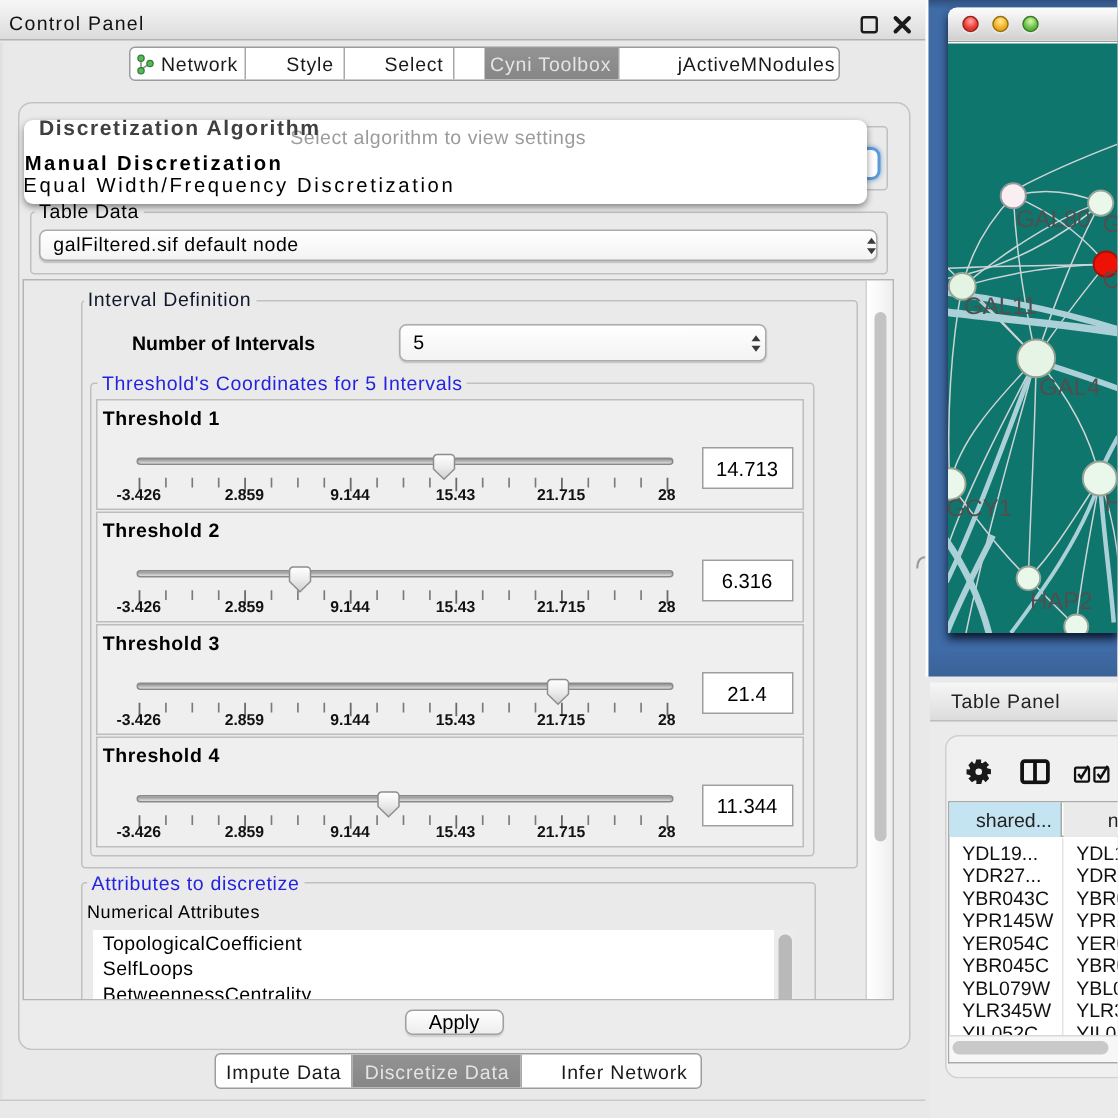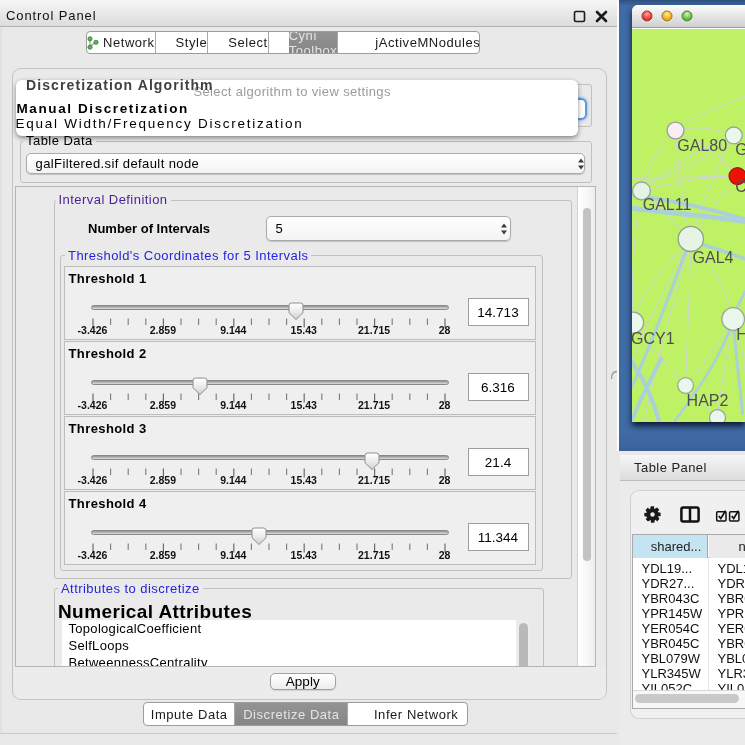--- a/index.html
+++ b/index.html
@@ -13,21 +13,21 @@
 #titlebar .t { position:absolute; left:6px; top:7.5px; font-size:13px; color:#111; letter-spacing:0.9px; }
 #winbody { left:0; top:28px; width:617px; height:717px; background:#e9e9e9; }
 
 
 .seg { border:1px solid #9c9c9c; background:#fff; border-radius:4px; display:flex; overflow:hidden;
   font-size:13px; color:#1a1a1a; letter-spacing:0.55px; }
 .seg > div { display:flex; align-items:center; justify-content:center; border-right:1px solid #a8a8a8; }
 .seg > div:last-child { border-right:none;margin-left:17px; }
 .seg .sel { background:linear-gradient(#939393,#868686); color:#e4e4e4; }
 
-#toptabs { left:86px; top:31px; width:394px; height:23px;gap:20px; }
+#toptabs { left:86px; top:31px; width:474px; height:23px;gap:20px; }
 #bottabs { left:143px; top:702px; width:325px; height:24px; }
 
 
 #outer { left:12px; top:68px; width:595px; height:632px; border:1.5px solid #c3c3c3;
   border-radius:9px; background:#eaeaea; }
 
 .group { position:absolute; border:1px solid #c0c0c0; border-radius:3px; }
 .glabel { position:absolute; font-size:13px; background:#eaeaea; padding:0 3px; white-space:nowrap; letter-spacing:0.45px; }
 
 
@@ -79,21 +79,21 @@
 #popup .p2 { position:absolute; left:1px; top:20.5px; font-size:13.5px; font-weight:bold; color:#000; letter-spacing:1.6px; }
 #popup .p3 { position:absolute; left:0px; top:36px; font-size:13.5px; color:#000; letter-spacing:1.75px; }
 
 
 #bluewrap { left:618.5px; top:0; width:126.5px; height:450.5px; background:linear-gradient(#30507e,#3f6ba6 6px,#3f6ba6 96%,#3a6297); }
 #macwin { left:631.5px; top:5px; width:113.5px; height:416.5px; background:#fff;
   border-top-left-radius:6px; box-shadow:0 4px 6px rgba(8,16,36,0.9); }
 #mactb { position:absolute; left:0; top:0; width:100%; height:22.5px;
   background:linear-gradient(#fdfdfd,#cfcfcf); border-bottom:1px solid #9c9c9c; border-top-left-radius:6px; }
 .light { position:absolute; top:11px; width:11px; height:11px; border-radius:50%; transform:translate(-50%,-50%); box-shadow:0 1px 1px rgba(255,255,255,0.55); }
-#canvas { position:absolute; left:0; top:23.5px; width:113.5px; height:393px; background:#bef264; overflow:hidden; }
+#canvas { position:absolute; left:0; top:23.5px; width:113.5px; height:393px; background:#0f766e; overflow:hidden; }
 
 #tbptitle { left:620px; top:455px; width:125px; height:26px;
   background:linear-gradient(#f6f6f6,#dcdcdc); border-bottom:1px solid #bdbdbd; }
 #tbptitle .t { position:absolute; left:14px; top:5px; font-size:13px; color:#222; letter-spacing:0.45px; }
 #tbpbody { left:620px; top:482px; width:125px; height:263px; background:#ebebeb; }
 #tbpanel { left:629.5px; top:490px; width:116.5px; height:228.5px; background:#f0f0f0;
   border:1px solid #d0d0d0; border-radius:9px 0 0 9px; border-right:none; }
 
 #ytable { left:631.5px; top:533.5px; width:114.5px; height:175px; background:#fff;
   border:1px solid #a9a9a9; border-right:none; font-size:13px; }
@@ -158,21 +158,21 @@
   <span class="ct" style="letter-spacing:0.4px">galFiltered.sif default node</span>
   <svg class="abs" style="left:550px;top:4px" width="8" height="12" viewBox="0 0 8 12">
     <path d="M4 0.5 L7 4.5 L1 4.5 Z" fill="#3a3a3a"></path>
     <path d="M4 11.5 L7 7.5 L1 7.5 Z" fill="#3a3a3a"></path>
   </svg>
 </div>
 
 <div id="viewport" class="abs">
 
   <div class="group" style="left:37.5px;top:12.5px;width:518.5px;height:379px"></div>
-  <div class="glabel" style="left:39.5px;top:4.5px;color:#4c1d95">Interval Definition</div>
+  <div class="glabel" style="left:39.5px;top:4.5px;color:#0f172a">Interval Definition</div>
 
   <div class="abs" style="left:72px;top:34px;font-size:13px;font-weight:bold;color:#000">Number of Intervals</div>
   <div class="combo" style="left:249.5px;top:28.5px;width:245.5px;height:25px">
     <span class="ct">5</span>
     <svg class="abs" style="left:233px;top:6.5px" width="8" height="12" viewBox="0 0 8 12">
       <path d="M4 0.5 L7 4.5 L1 4.5 Z" fill="#3a3a3a"></path>
       <path d="M4 11.5 L7 7.5 L1 7.5 Z" fill="#3a3a3a"></path>
     </svg>
   </div>
 
@@ -359,21 +359,21 @@
             <stop offset="1" stop-color="#cfcfcf"></stop>
     </linearGradient>
         </defs>
     <path d="M3.5 1 h9 a2.5 2.5 0 0 1 2.5 2.5 v7.2 L8 17.5 L1 10.7 V3.5 A2.5 2.5 0 0 1 3.5 1 Z" fill="url(#tg304)" stroke="#8d8d8d" stroke-width="1"></path>
   </svg>
   <div class="vbox">11.344</div>
 </div>
 
   <div class="group" style="left:37.5px;top:400.5px;width:490px;height:90px"></div>
   <div class="glabel" style="left:42px;top:394px;color:#2424e0">Attributes to discretize</div>
-  <div class="abs" style="left:42px;top:414px;font-size:19px;font-weight:bold;color:#000;letter-spacing:0.4px">Numerical Attributes</div>
+  <div class="abs" style="left:42px;top:414px;font-size:12px;font-weight:normal;color:#000;letter-spacing:0.4px">Numerical Attributes</div>
   <div id="attrlist" class="abs">
     <div>TopologicalCoefficient</div>
     <div>SelfLoops</div>
     <div>BetweennessCentrality</div>
   </div>
   <div class="abs" style="left:500px;top:432.5px;width:13.5px;height:48px;background:#ececec">
     <div style="position:absolute;left:2.5px;top:3px;width:9.5px;height:60px;background:#b9b9b9;border-radius:5px"></div>
   </div>
 
   <div id="vsb">

